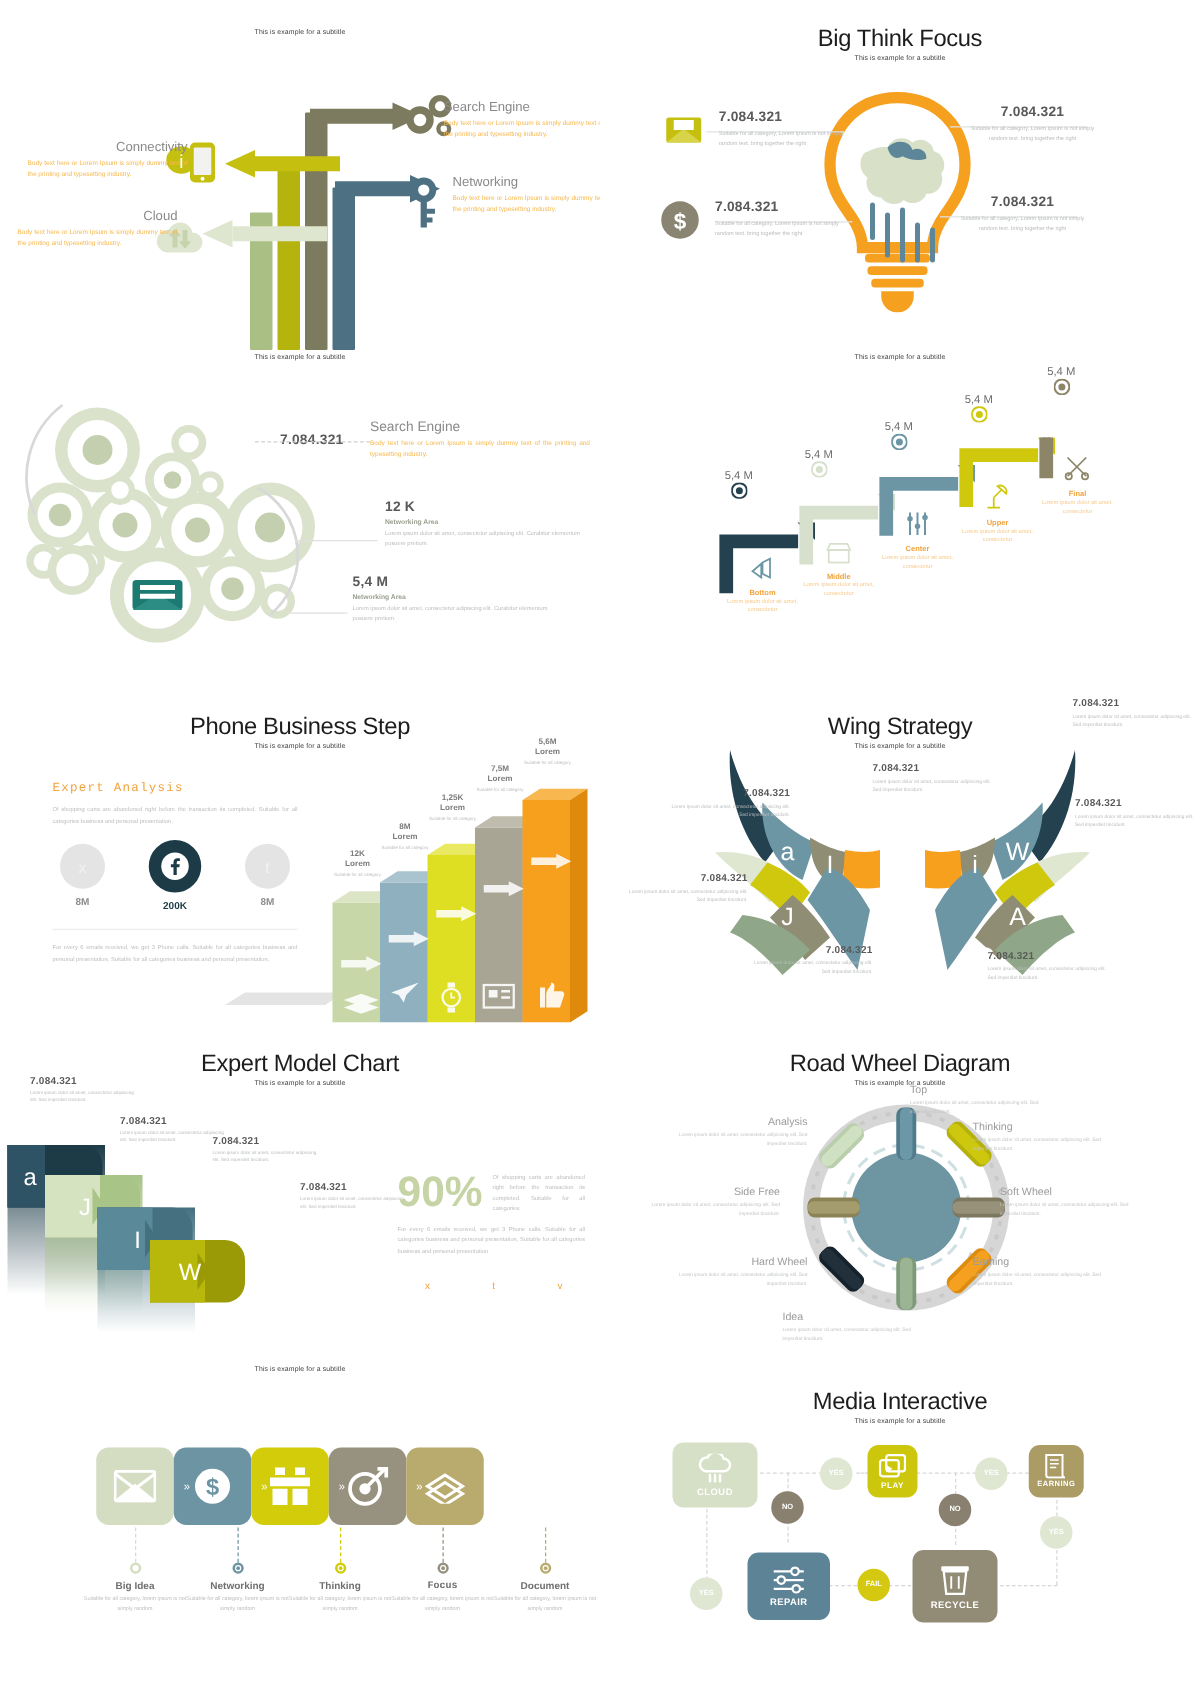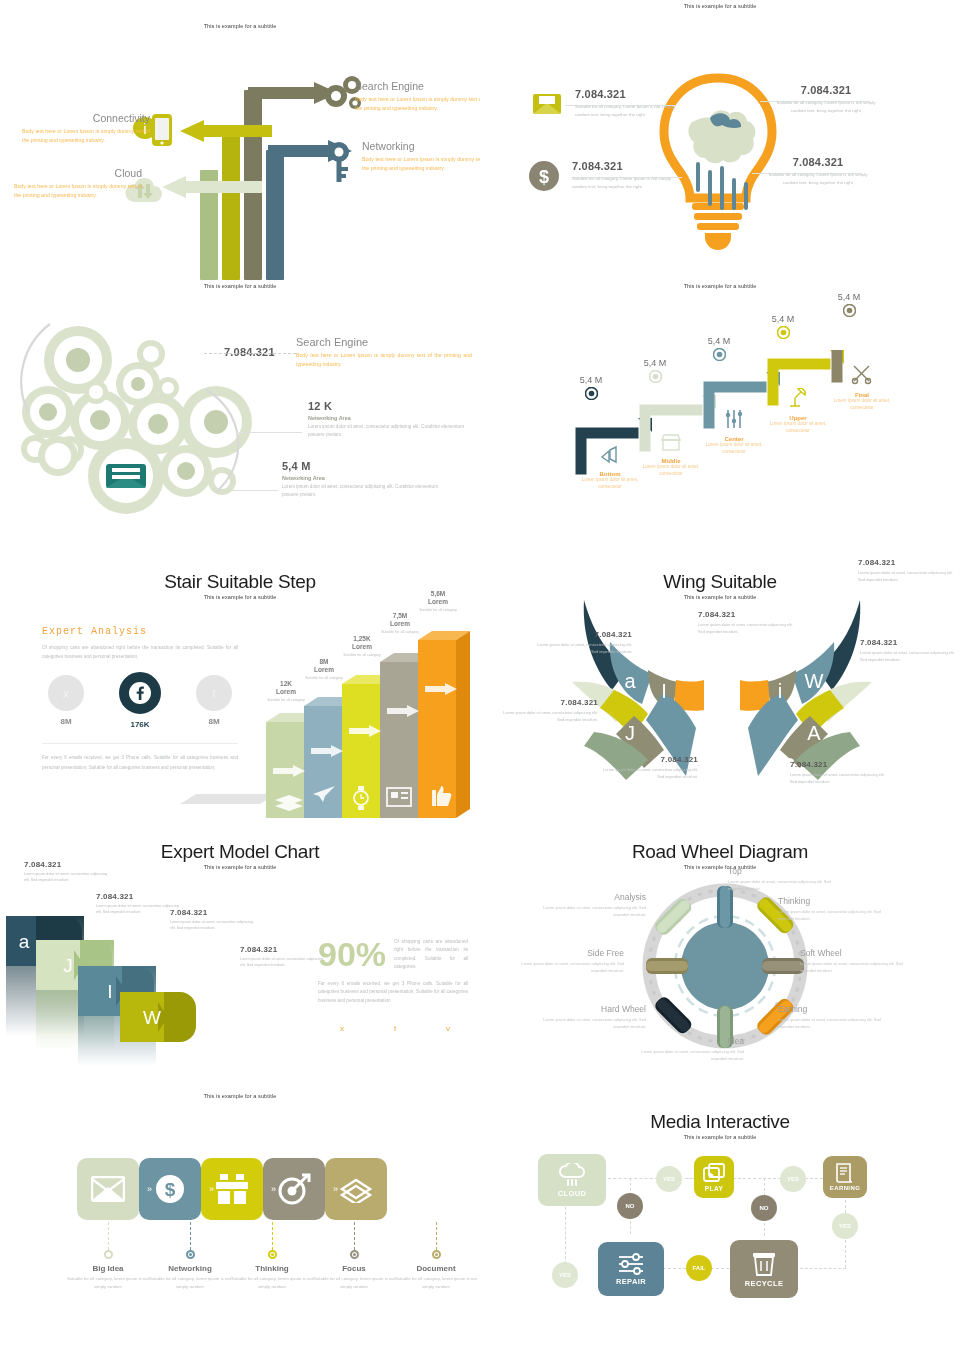--- a/index.html
+++ b/index.html
@@ -196,20 +196,21 @@
     <h4>Search Engine</h4>
     <p class="body-orange">Body text here or Lorem Ipsum is simply dummy text of the printing and typesetting industry.</p>
   </div>
   <div class="blk" style="left:362px;top:140px;">
     <h4>Networking</h4>
     <p class="body-orange">Body text here or Lorem Ipsum is simply dummy text of the printing and typesetting industry.</p>
   </div>
 </div>
 
 <div class="panel p2">
+  <div class="ptitle">Big Think Focus</div>
   <div class="psub"><span>This is example  for a subtitle</span></div>
 
   <svg style="position:absolute;left:168px;top:70px;" width="140" height="180" viewBox="0 0 140 180">
     <path d="M70 8 C36 8 16 34 16 62 c0 22 13 34 20 46 c5 9 6 14 6 20 h56 c0-6 1-11 6-20 c7-12 20-24 20-46 C124 34 104 8 70 8 z" fill="none" stroke="#f5a01e" stroke-width="9"></path>
     <rect x="44" y="133" width="52" height="7" rx="3" fill="#f5a01e"></rect>
     <rect x="46" y="143" width="48" height="7" rx="3" fill="#f5a01e"></rect>
     <rect x="49" y="153" width="42" height="7" rx="3" fill="#f5a01e"></rect>
     <path d="M57 163 h26 v4 a13 13 0 0 1 -26 0 z" fill="#f5a01e"></path>
     <path d="M44 52 c-6 6-4 16 2 20 c-3 8 3 16 11 16 c4 6 14 7 18 2 c6 5 16 2 18-5 c9 1 15-8 12-16 c5-6 2-16-6-18 c-1-8-11-12-17-7 c-6-6-17-4-20 4 c-8-2-16 4-18 4 z" fill="#d8e0c8"></path>
     <path d="M62 48 c6-7 18-6 20 2 c5-3 12 1 11 7 c-6 2-14 1-19-2 c-5 3-10 1-12-7 z" fill="#5d8799"></path>
@@ -432,41 +433,41 @@
               <circle cx="5" cy="19" r="2.5"></circle>
               <circle cx="18" cy="19" r="2.5"></circle>
             </g>
           </svg></div>
     <div class="title lbl-orange">Final</div>
     <div class="desc lbl-mini">Lorem ipsum dolor sit amet, consectetur</div>
   </div>
 </div>
 
 <div class="panel p5">
-  <div class="ptitle">Stair Suitable Step</div>
+  <div class="ptitle">Phone Business Step</div>
   <div class="psub"><span>This is example  for a subtitle</span></div>
 
   <div style="position:absolute;left:42px;top:76px;width:196px;">
     <div class="ea-title">Expert Analysis</div>
     <p class="ea-p" style="margin-top:6px;">Of shopping carts are abandoned right before the transaction its completed. Suitable for all categories business and personal presentation,</p>
     <div style="display:flex;justify-content:space-between;margin-top:14px;padding:0 6px;">
       <div>
         <div class="circ" style="background:#e4e4e4;color:#f1f1f1;font-size:13px;">
               <span>x</span>
             </div>
         <div class="sc-val" style="color:#8c8c8c;">8M</div>
       </div>
       <div>
         <div class="circ" style="background:#1d3b47;width:42px;height:42px;margin-top:-3px;border:3px solid #1d3b47;">
           <svg width="24" height="24" viewBox="0 0 24 24">
                 <circle cx="12" cy="12" r="11" fill="#fff"></circle>
                 <path d="M13.4 19 v-6.2 h2.1 l.3-2.4 h-2.4 V8.9 c0-.7.2-1.2 1.2-1.2 h1.3 V5.6 c-.2 0-1-.1-1.9-.1 -1.9 0-3.2 1.1-3.2 3.2 v1.7 H8.7 v2.4 h2.1 V19 z" fill="#1d3b47"></path>
               </svg>
         </div>
-        <div class="sc-val" style="color:#1d3b47;">176K</div>
+        <div class="sc-val" style="color:#1d3b47;">200K</div>
       </div>
       <div>
         <div class="circ" style="background:#e4e4e4;color:#f1f1f1;font-size:13px;">
               <span>t</span>
             </div>
         <div class="sc-val" style="color:#8c8c8c;">8M</div>
       </div>
     </div>
     <div style="border-top:1px solid #ececec;margin-top:14px;"></div>
     <p class="ea-p" style="margin-top:9px;">For every 6 emails received, we get 3 Phone calls. Suitable for all categories business and personal presentation, Suitable for all categories business and personal presentation,</p>
@@ -529,21 +530,21 @@
     <div class="v"><span>7,5M</span><br><span>Lorem</span></div>
     <div class="s">Suitable for all category</div>
   </div>
   <div class="blabel" style="left:408px;top:40px;">
     <div class="v"><span>5,6M</span><br><span>Lorem</span></div>
     <div class="s">Suitable for all category</div>
   </div>
 </div>
 
 <div class="panel p6">
-  <div class="ptitle">Wing Suitable</div>
+  <div class="ptitle">Wing Strategy</div>
   <div class="psub"><span>This is example  for a subtitle</span></div>
 
   <svg style="position:absolute;left:92px;top:44px;" width="300" height="210" viewBox="0 0 300 210">
 
     <path d="M12 6 C22 42 38 62 56 74 L40 96 C20 72 10 40 12 6 z" fill="#24414f"></path>
     <path d="M38 48 C52 64 66 74 80 80 L70 110 C48 100 36 72 38 48 z" fill="#6d96a5"></path>
     <path d="M76 76 C86 82 96 86 106 88 L100 116 C86 112 76 100 76 76 z" fill="#8f8d74"></path>
     <path d="M104 86 c12 2 20 2 28 0 l0 30 c-12 2-22 0-30-2 z" fill="#f6a01e"></path>
     <path d="M0 88 C24 86 44 94 58 106 L44 128 C28 112 12 100 0 88 z" fill="#dfe7d0"></path>
     <path d="M42 96 c14 6 26 14 34 24 l-16 22 c-10-12-22-22-32-28 z" fill="#cfc80c"></path>
@@ -728,21 +729,21 @@
     <p>Lorem ipsum dolor sit amet, consectetur adipiscing elit. Sed imperdiet tincidunt.</p>
   </div>
   <div class="wlabel" style="left:320px;top:128px;">
     <h5>Soft Wheel</h5>
     <p>Lorem ipsum dolor sit amet, consectetur adipiscing elit. Sed imperdiet tincidunt.</p>
   </div>
   <div class="wlabel" style="left:298px;top:184px;">
     <h5>Earning</h5>
     <p>Lorem ipsum dolor sit amet, consectetur adipiscing elit. Sed imperdiet tincidunt.</p>
   </div>
-  <div class="wlabel" style="left:146px;top:216px;text-align:right;">
+  <div class="wlabel" style="left:146px;top:228px;">
     <h5>Idea</h5>
     <p>Lorem ipsum dolor sit amet, consectetur adipiscing elit. Sed imperdiet tincidunt.</p>
   </div>
   <div class="wlabel" style="left:48px;top:184px;text-align:right;">
     <h5>Hard Wheel</h5>
     <p>Lorem ipsum dolor sit amet, consectetur adipiscing elit. Sed imperdiet tincidunt.</p>
   </div>
   <div class="wlabel" style="left:26px;top:128px;text-align:right;">
     <h5>Side Free</h5>
     <p>Lorem ipsum dolor sit amet, consectetur adipiscing elit. Sed imperdiet tincidunt.</p>
@@ -820,21 +821,21 @@
             <div style="width:3px;height:3px;background:#d2cc0a;border-radius:50%;"></div>
           </div>
       <h5 style="margin-top:5px;">Thinking</h5>
       <p>Suitable for all category, lorem ipsum is not simply random</p>
     </div>
     <div class="icap">
       <div class="dline" style="border-left:1.5px dashed #97927f;"></div>
       <div class="dot" style="border-color:#97927f;">
             <div style="width:3px;height:3px;background:#97927f;border-radius:50%;"></div>
           </div>
-      <h5 style="margin-top:5px;">Focus</h5>
+      <h5 style="margin-top:5px;font-family:Liberation Mono, monospace;">Focus</h5>
       <p>Suitable for all category, lorem ipsum is not simply random</p>
     </div>
     <div class="icap">
       <div class="dline" style="border-left:1.5px dashed #b9ab6d;"></div>
       <div class="dot" style="border-color:#b9ab6d;">
             <div style="width:3px;height:3px;background:#b9ab6d;border-radius:50%;"></div>
           </div>
       <h5 style="margin-top:5px;">Document</h5>
       <p>Suitable for all category, lorem ipsum is not simply random</p>
     </div>

